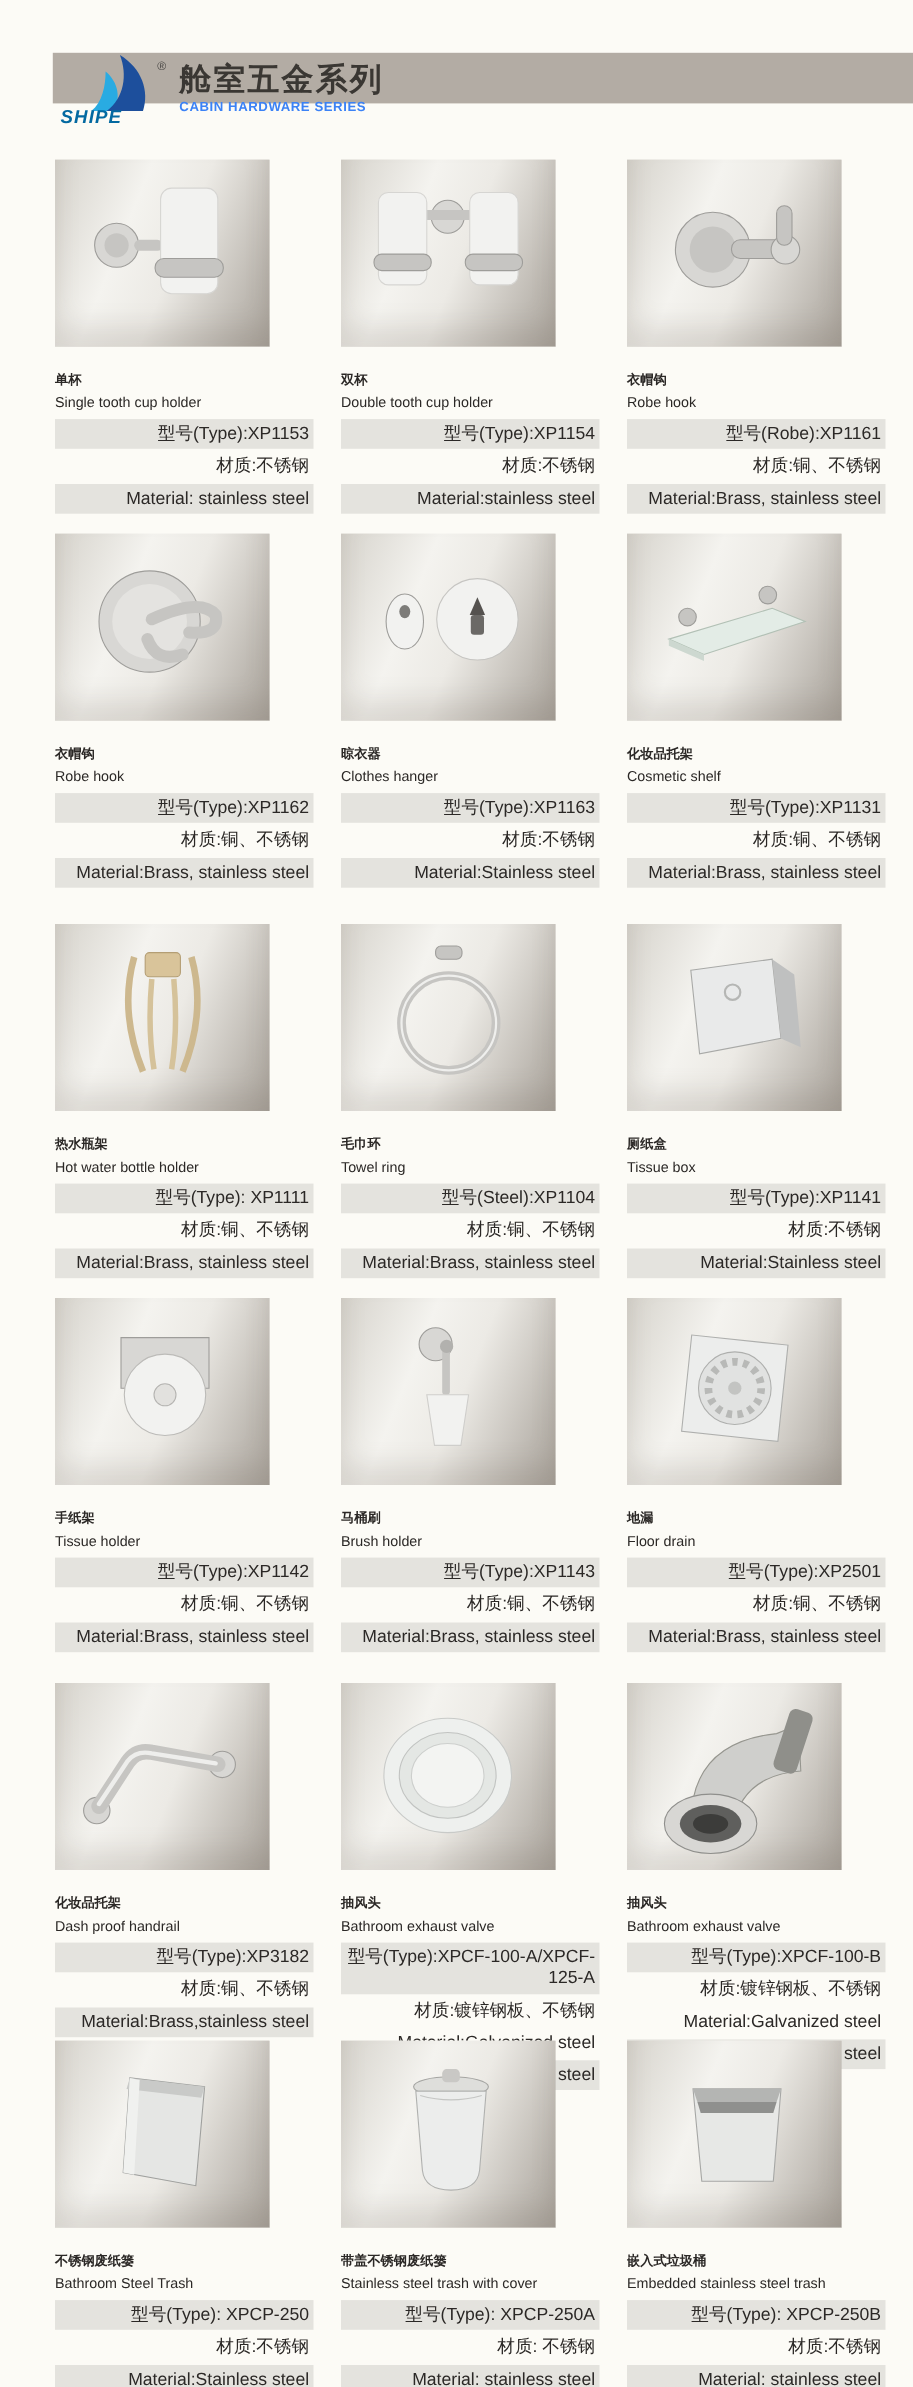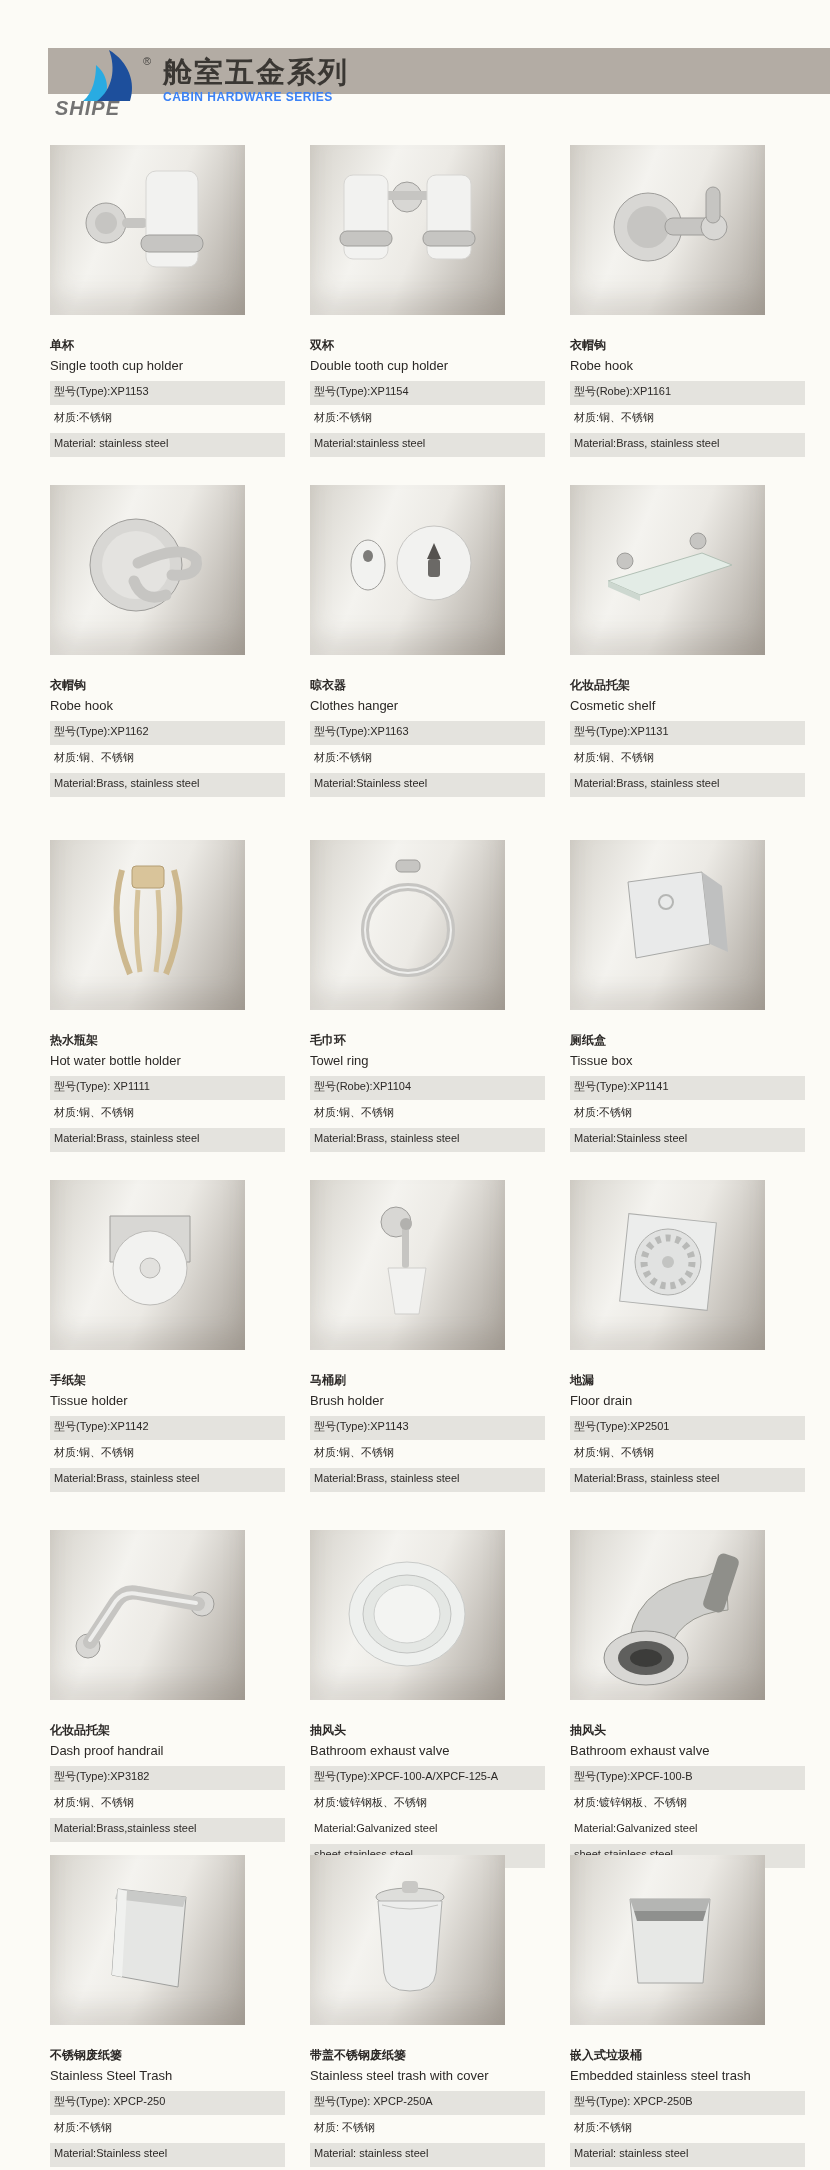--- a/index.html
+++ b/index.html
@@ -14,22 +14,22 @@
   }
   
   .header-bar{
     position:absolute;left:48px;top:48px;width:782px;height:46px;
     background:#b3aca4;
   }
   .logo-sails{position:absolute;left:80px;top:50px;width:58px;height:52px;}
   .reg-mark{position:absolute;left:143px;top:55px;font-size:11px;color:#474542;}
   .brand-text{
     position:absolute;left:55px;top:97px;
-    font-size:20px;font-weight:bold;letter-spacing:1px;
-    color:#737373;font-style:italic;
+    font-size:17px;font-weight:bold;letter-spacing:1px;
+    color:#0369a1;font-style:italic;
   }
   .title-cn{
     position:absolute;left:163px;top:53px;
     font-size:29px;font-weight:bold;letter-spacing:2px;color:#3a3733;
   }
   .title-en{
     position:absolute;left:163px;top:90px;
     font-size:12px;font-weight:bold;letter-spacing:.5px;color:#3b82f6;
   }
   
@@ -44,22 +44,22 @@
   .photo{
     width:195px;height:170px;margin-bottom:24px;
     background:linear-gradient(112deg,#d6d3cc 0%,#f4f3ef 34%,#eceae5 55%,#a8a29a 100%);
     box-shadow:inset 0 -18px 22px rgba(120,112,100,.18);
     display:flex;align-items:center;justify-content:center;
   }
   .photo svg{display:block;}
   .name-cn{margin:0 0 7px;font-size:12px;font-weight:bold;line-height:1.1;}
   .name-en{margin:0 0 7px;font-size:13px;font-weight:normal;line-height:1.15;}
   .line{
-    font-size:11px;line-height:1.2;
-    padding:4px 4px;margin-bottom:2px;min-height:16px;
+    font-size:16px;line-height:1.2;
+    padding:4px 4px;margin-bottom:2px;min-height:16px;text-align:right;
   }
   .line.gray{background:#e4e3de;}
 </style>
 </head>
 <body>
 
 <div class="page">
 
   <header>
     <div class="header-bar"></div>
@@ -204,21 +204,21 @@
   <article class="card">
     <div class="photo">
           <svg width="195" height="170" viewBox="0 0 195 170" xmlns="http://www.w3.org/2000/svg">
             <rect x="86" y="20" width="24" height="12" rx="5" fill="#c6c5c2" stroke="#9e9d9a"></rect>
             <circle cx="98" cy="90" r="43" fill="none" stroke="#c6c5c2" stroke-width="8"></circle>
             <circle cx="98" cy="90" r="43" fill="none" stroke="#efefed" stroke-width="2"></circle>
           </svg>
         </div>
     <h3 class="name-cn">毛巾环</h3>
     <h4 class="name-en">Towel ring</h4>
-    <div class="line gray type">型号(Robe):XP1104</div>
+    <div class="line gray type">型号(Steel):XP1104</div>
     <div class="line mat-cn">材质:铜、不锈钢</div>
     <div class="line mat-en gray">Material:Brass, stainless steel</div>
 
   </article>
 
   <article class="card">
     <div class="photo">
           <svg width="195" height="170" viewBox="0 0 195 170" xmlns="http://www.w3.org/2000/svg">
             <polygon points="58,42 132,32 140,104 66,118" fill="#e9eaea" stroke="#a8a9a7"></polygon>
             <polygon points="132,32 152,46 158,112 140,104" fill="#bfc0c0"></polygon>
@@ -336,21 +336,21 @@
 
   <article class="card">
     <div class="photo">
           <svg width="195" height="170" viewBox="0 0 195 170" xmlns="http://www.w3.org/2000/svg">
             <polygon points="68,34 136,42 128,132 62,120" fill="#e5e6e4" stroke="#9fa09e"></polygon>
             <polygon points="68,34 136,42 133,52 65,44" fill="#c9cac8"></polygon>
             <polygon points="68,34 62,120 72,122 77,36" fill="#f0f1ef"></polygon>
           </svg>
         </div>
     <h3 class="name-cn">不锈钢废纸篓</h3>
-    <h4 class="name-en">Stainless Steel Trash</h4>
+    <h4 class="name-en">Bathroom Steel Trash</h4>
     <div class="line gray type">型号(Type): XPCP-250</div>
     <div class="line mat-cn">材质:不锈钢</div>
     <div class="line mat-en gray">Material:Stainless steel</div>
 
   </article>
 
   <article class="card">
     <div class="photo">
           <svg width="195" height="170" viewBox="0 0 195 170" xmlns="http://www.w3.org/2000/svg">
             <ellipse cx="100" cy="42" rx="34" ry="9" fill="#dededb" stroke="#a5a5a2"></ellipse>

